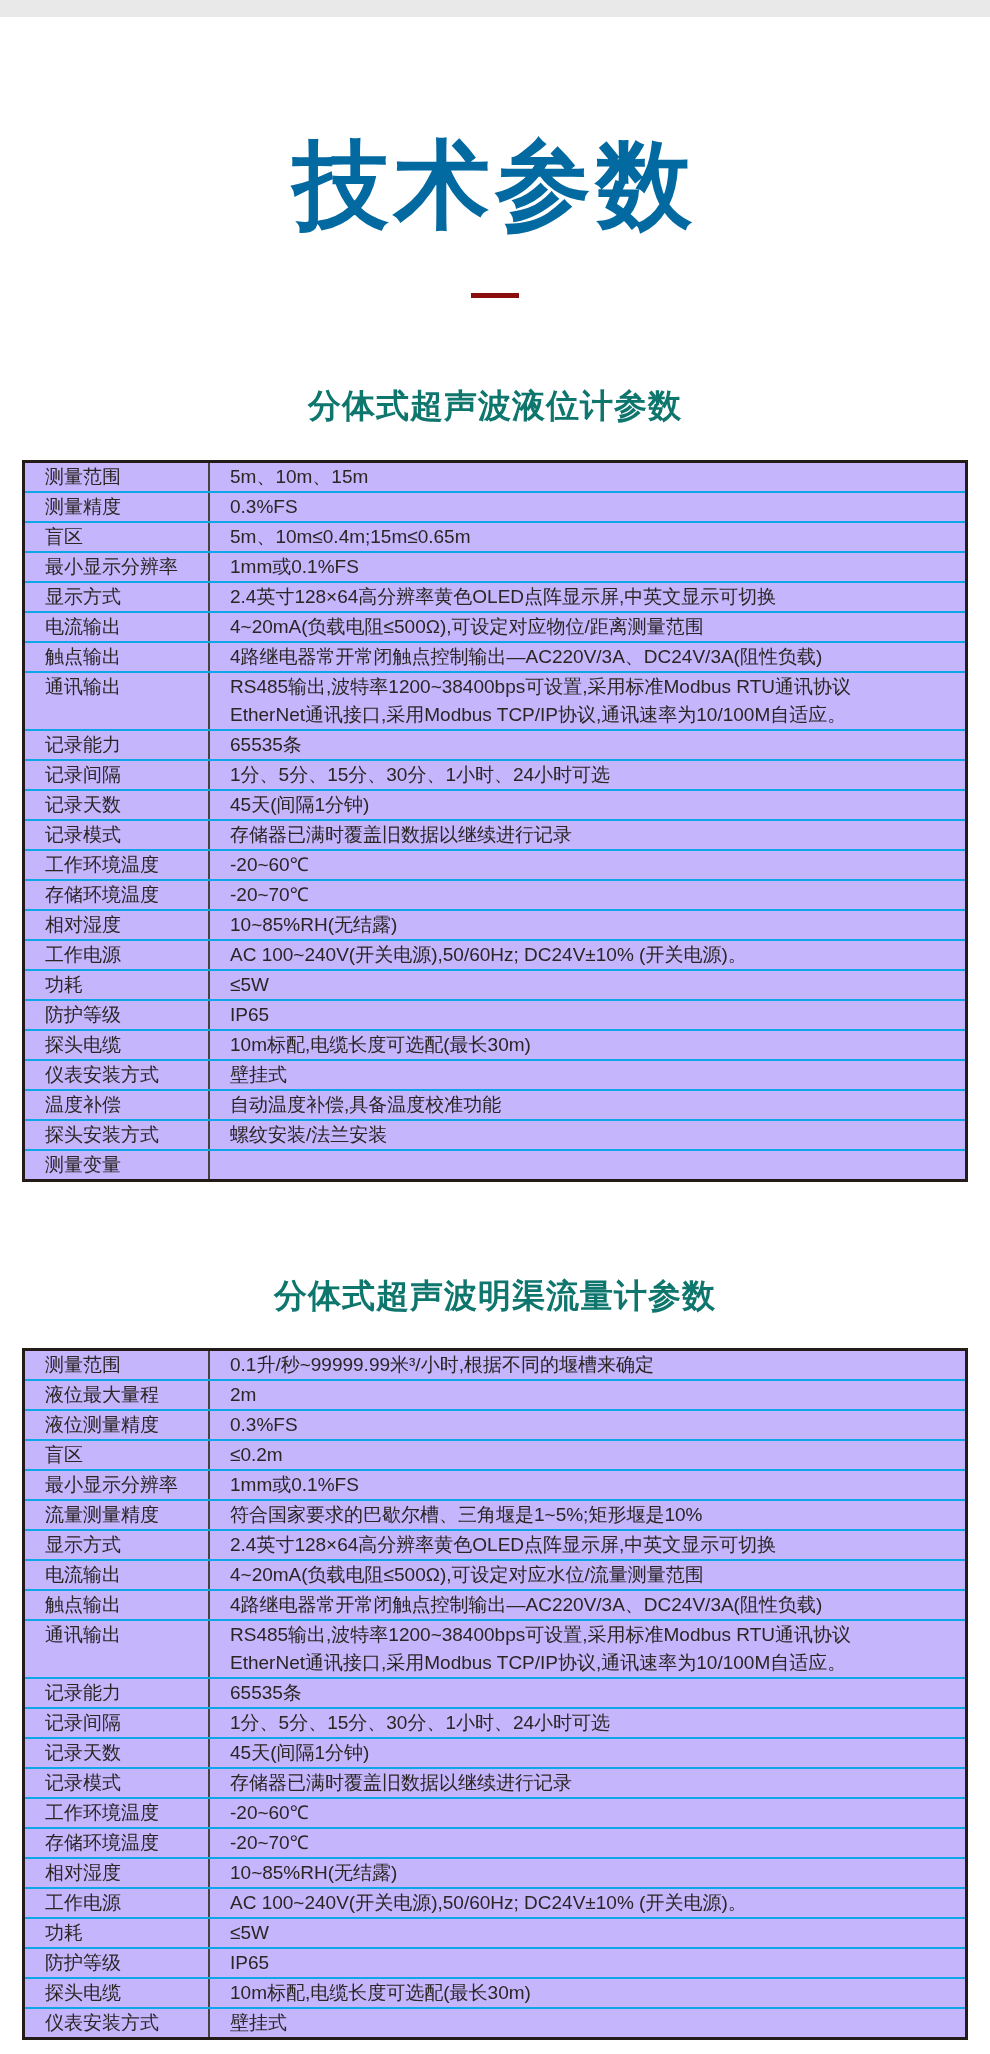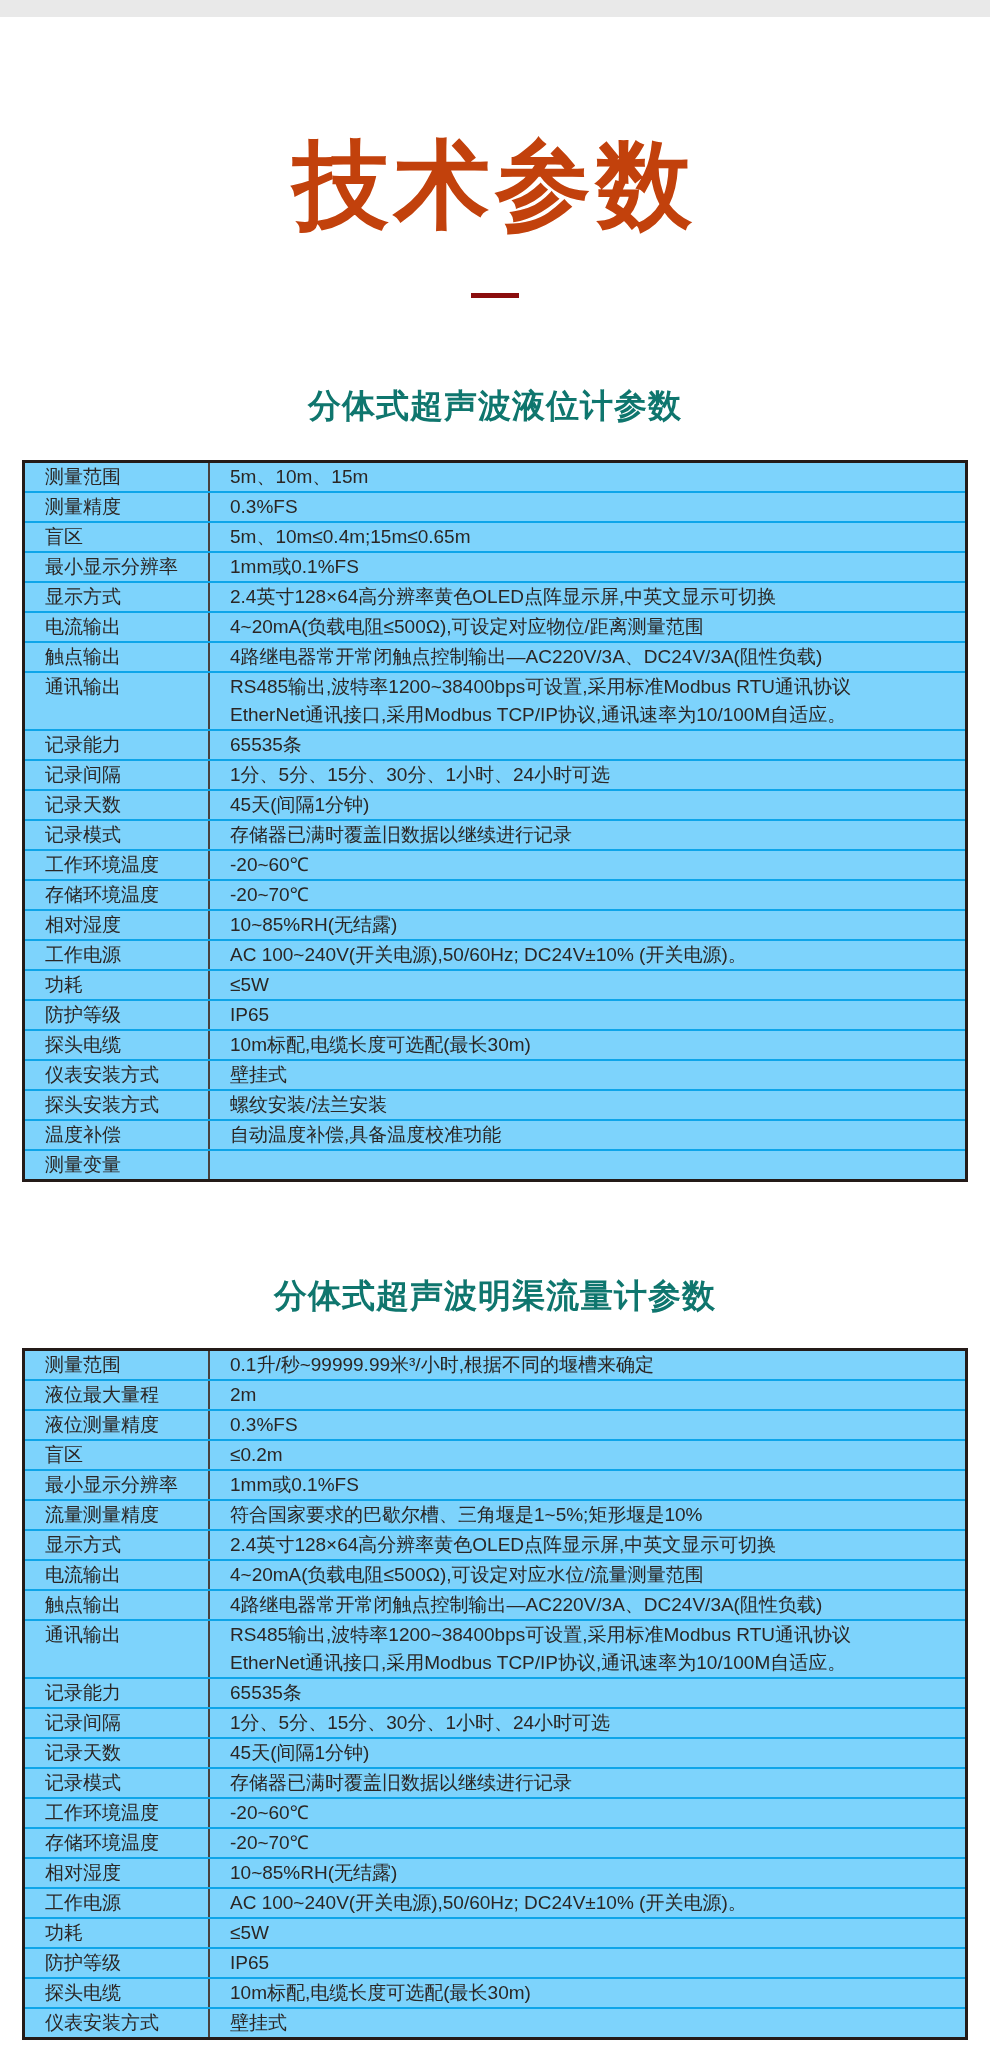--- a/index.html
+++ b/index.html
@@ -9,40 +9,40 @@
     font-family: "Liberation Sans", sans-serif;
     color: #2f2a28;
     overflow: hidden;
   }
   .top-bar { width: 990px; height: 17px; background: #e9e9e9; }
   .main-title {
     margin: 120px 0 0 0;
     text-align: center;
     font-size: 96px; font-weight: 900;
     letter-spacing: 5px; line-height: 1.0;
-    color: #c2410c;
+    color: #0369a1;
   }
   .title-dash {
     width: 48px; height: 5px;
     margin: 60px auto 0 auto;
     background: #8b0d0d;
   }
   .section-heading {
     text-align: center;
     font-size: 33px; font-weight: 700;
     line-height: 40px; margin: 0;
     color: #0f766e; letter-spacing: 1px;
   }
   .heading-0 { margin-top: 88px; }
   .heading-1 { margin-top: 94px; }
   .spec-table {
     width: 940px;
     margin: 0 auto;
     border: 3px solid #241b18;
-    background: #7dd3fc;
+    background: #c4b5fd;
   }
   .table-0 { margin-top: 34px; }
   .table-1 { margin-top: 32px; }
   .spec-row { display: flex; border-top: 2px solid #0ea5e9; }
   .spec-row:first-child { border-top: none; }
   .cell { font-size: 19px; line-height: 28px; }
   .cell.label {
     width: 163px; flex-shrink: 0;
     padding-left: 20px;
     border-right: 2px solid #47413e;
@@ -183,29 +183,29 @@
           <div class="line">10m标配,电缆长度可选配(最长30m)</div>
         </div>
       </div>
       <div class="spec-row">
         <div class="cell label">仪表安装方式</div>
         <div class="cell value">
           <div class="line">壁挂式</div>
         </div>
       </div>
       <div class="spec-row">
+        <div class="cell label">温度补偿</div>
+        <div class="cell value">
+          <div class="line">自动温度补偿,具备温度校准功能</div>
+        </div>
+      </div>
+      <div class="spec-row">
         <div class="cell label">探头安装方式</div>
         <div class="cell value">
           <div class="line">螺纹安装/法兰安装</div>
-        </div>
-      </div>
-      <div class="spec-row">
-        <div class="cell label">温度补偿</div>
-        <div class="cell value">
-          <div class="line">自动温度补偿,具备温度校准功能</div>
         </div>
       </div>
       <div class="spec-row">
         <div class="cell label">测量变量</div>
       </div>
     </div>
 
   <h2 class="section-heading heading-1">分体式超声波明渠流量计参数</h2>
 
   <div class="spec-table table-1">

